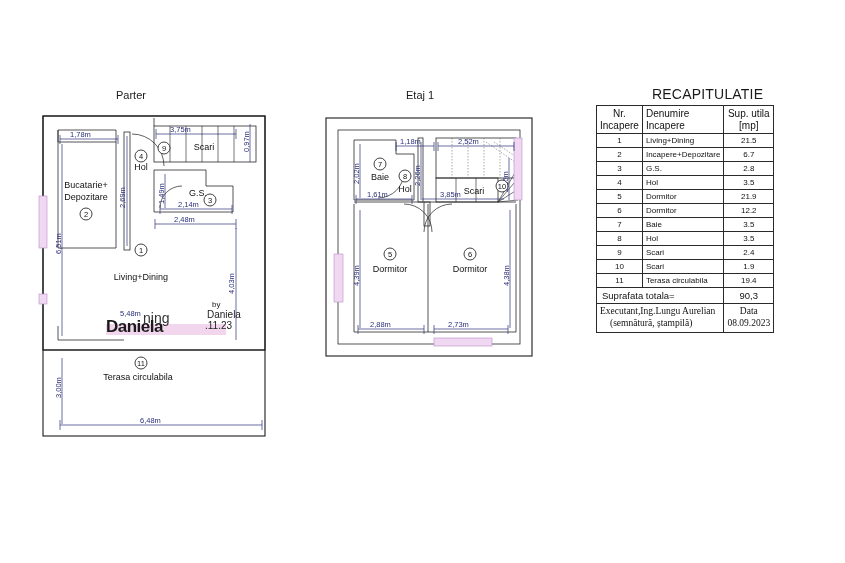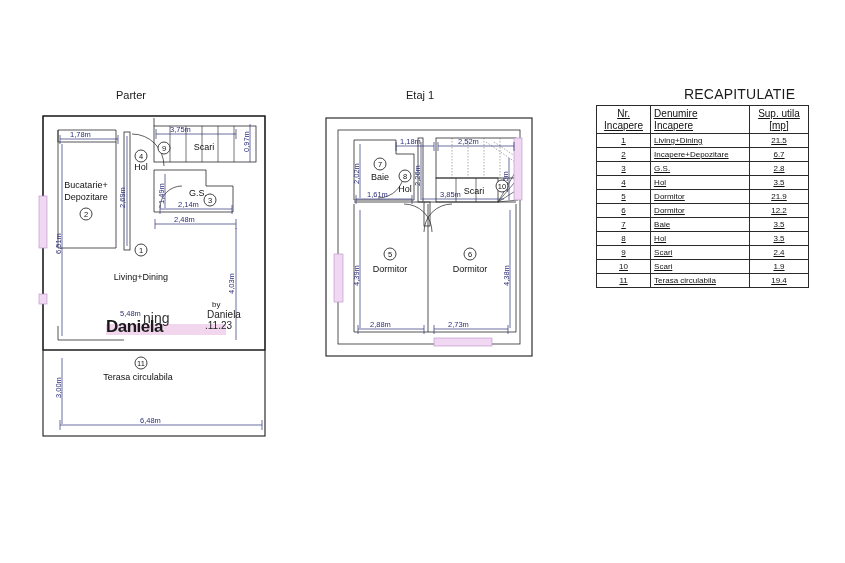--- a/index.html
+++ b/index.html
@@ -6,41 +6,40 @@
   body{
     width:845px;height:563px;position:relative;overflow:hidden;
     font-family:"Liberation Sans",sans-serif;color:#111;
   }
   .plan-title{
     position:absolute;font-size:11px;color:#1a1a1a;
     font-family:"Liberation Sans",sans-serif;
   }
   #parter-title{left:116px;top:89px;}
   #etaj-title{left:406px;top:89px;}
-  #recap-title{left:684px;top:86px;font-size:14px;letter-spacing:.2px;}
+  #recap-title{left:652px;top:86px;font-size:14px;letter-spacing:.2px;}
 
   svg{position:absolute;left:0;top:0;}
   .wall{fill:none;stroke:#1c1c1c;stroke-width:1.1;}
   .wall-thin{fill:none;stroke:#2a2a2a;stroke-width:.8;}
   .dim{fill:none;stroke:#2b2f7a;stroke-width:.7;}
   .dimtext{fill:#2b2f7a;font-family:"Liberation Sans",sans-serif;font-size:7.5px;}
   .roomname{fill:#111;font-family:"Liberation Sans",sans-serif;font-size:9px;text-anchor:middle;}
   .marker-c{fill:#ffffff;stroke:#111;stroke-width:.8;}
   .marker-t{fill:#111;font-family:"Liberation Sans",sans-serif;font-size:7.5px;text-anchor:middle;}
   .win{fill:#f0d8f2;stroke:#b98ec2;stroke-width:.6;}
   .door{fill:none;stroke:#1c1c1c;stroke-width:.7;}
   .stair{fill:none;stroke:#1c1c1c;stroke-width:.6;}
   .stairdot{fill:none;stroke:#555;stroke-width:.5;stroke-dasharray:1.5 1.5;}
 
   
   #recap{
-    position:absolute;left:596px;top:105px;width:213px;
+    position:absolute;left:596px;top:105px;width:171px;
     border-collapse:collapse;font-size:8px;
     font-family:"Liberation Sans",sans-serif;
-    text-decoration:underline;
   }
   #recap td,#recap th{
     border:1px solid #2a2a2a;padding:2px 3px;color:#111;font-weight:normal;
   }
   #recap .hd{font-size:10px;text-align:center;line-height:1.15;}
   #recap .c-nr{width:50px;text-align:center;}
   #recap .c-nm{width:98px;text-align:left;}
   #recap .c-sp{width:63px;text-align:center;}
   #recap .tot-label{font-size:9.5px;text-align:left;padding-left:5px;}
   #recap .tot-val{font-size:9.5px;text-align:center;}
@@ -406,14 +405,28 @@
       <tr>
         <td class="c-nr">10</td>
         <td class="c-nm">Scari</td>
         <td class="c-sp">1.9</td>
       </tr>
       <tr>
         <td class="c-nr">11</td>
         <td class="c-nm">Terasa circulabila</td>
         <td class="c-sp">19.4</td>
       </tr>
+      <tr>
+        <td class="tot-label" colspan="2">Suprafata totala=</td>
+        <td class="tot-val">90,3</td>
+      </tr>
+      <tr>
+        <td colspan="2" class="foot-cell">
+          <span class="foot-name">Executant,Ing.Lungu Aurelian</span>
+          <span class="foot-sig">(semnătură, ștampilă)</span>
+        </td>
+        <td class="foot-data">
+          <div>Data</div>
+          <div>08.09.2023</div>
+        </td>
+      </tr>
     </tbody>
 </table>
 
 </body></html>

